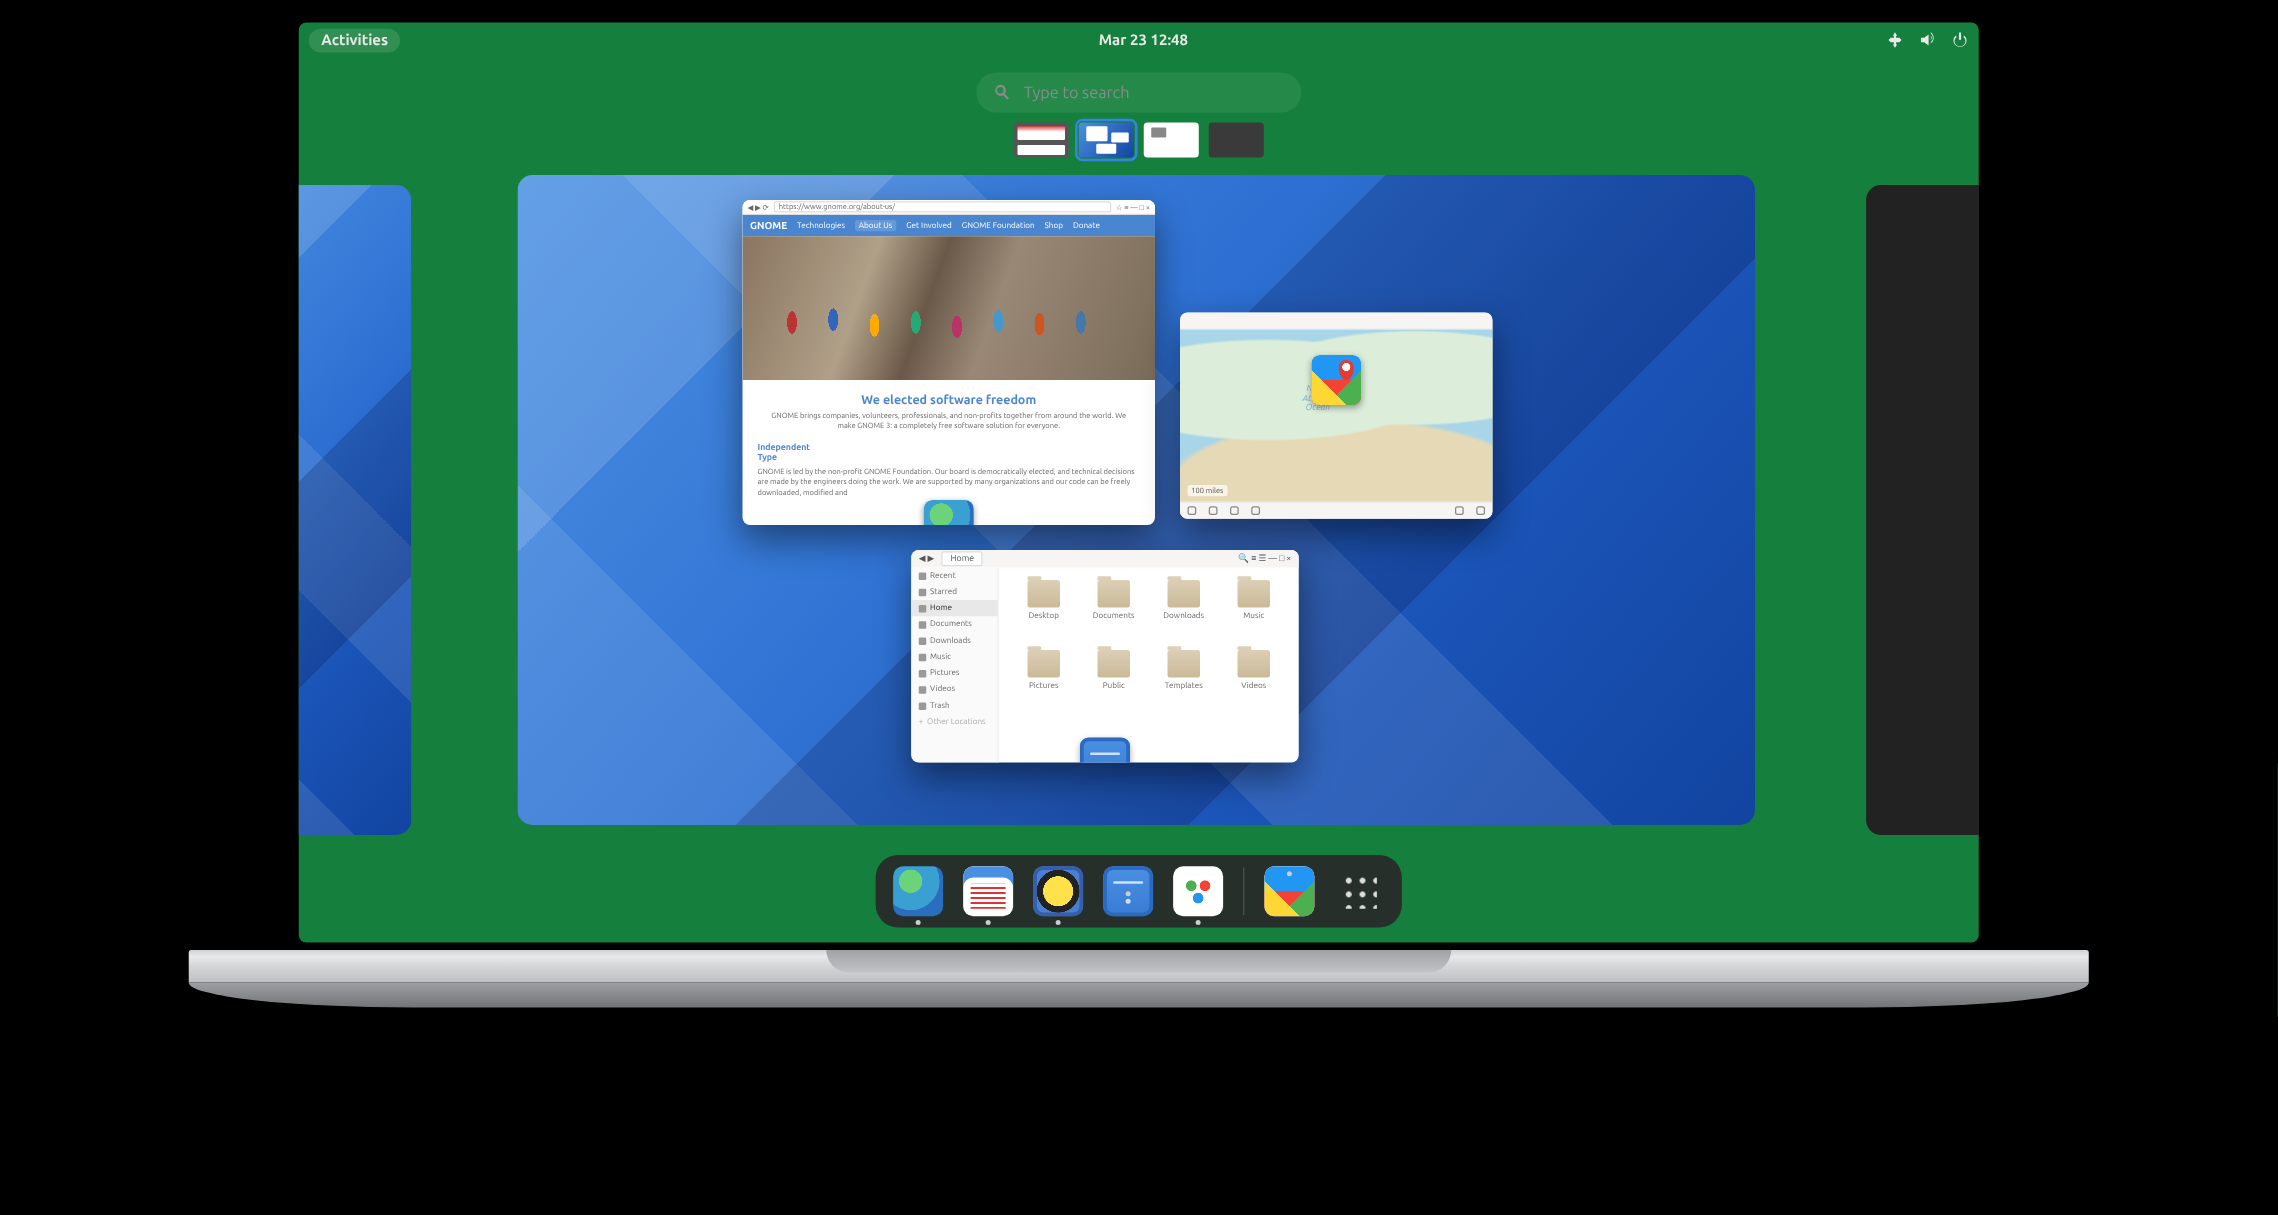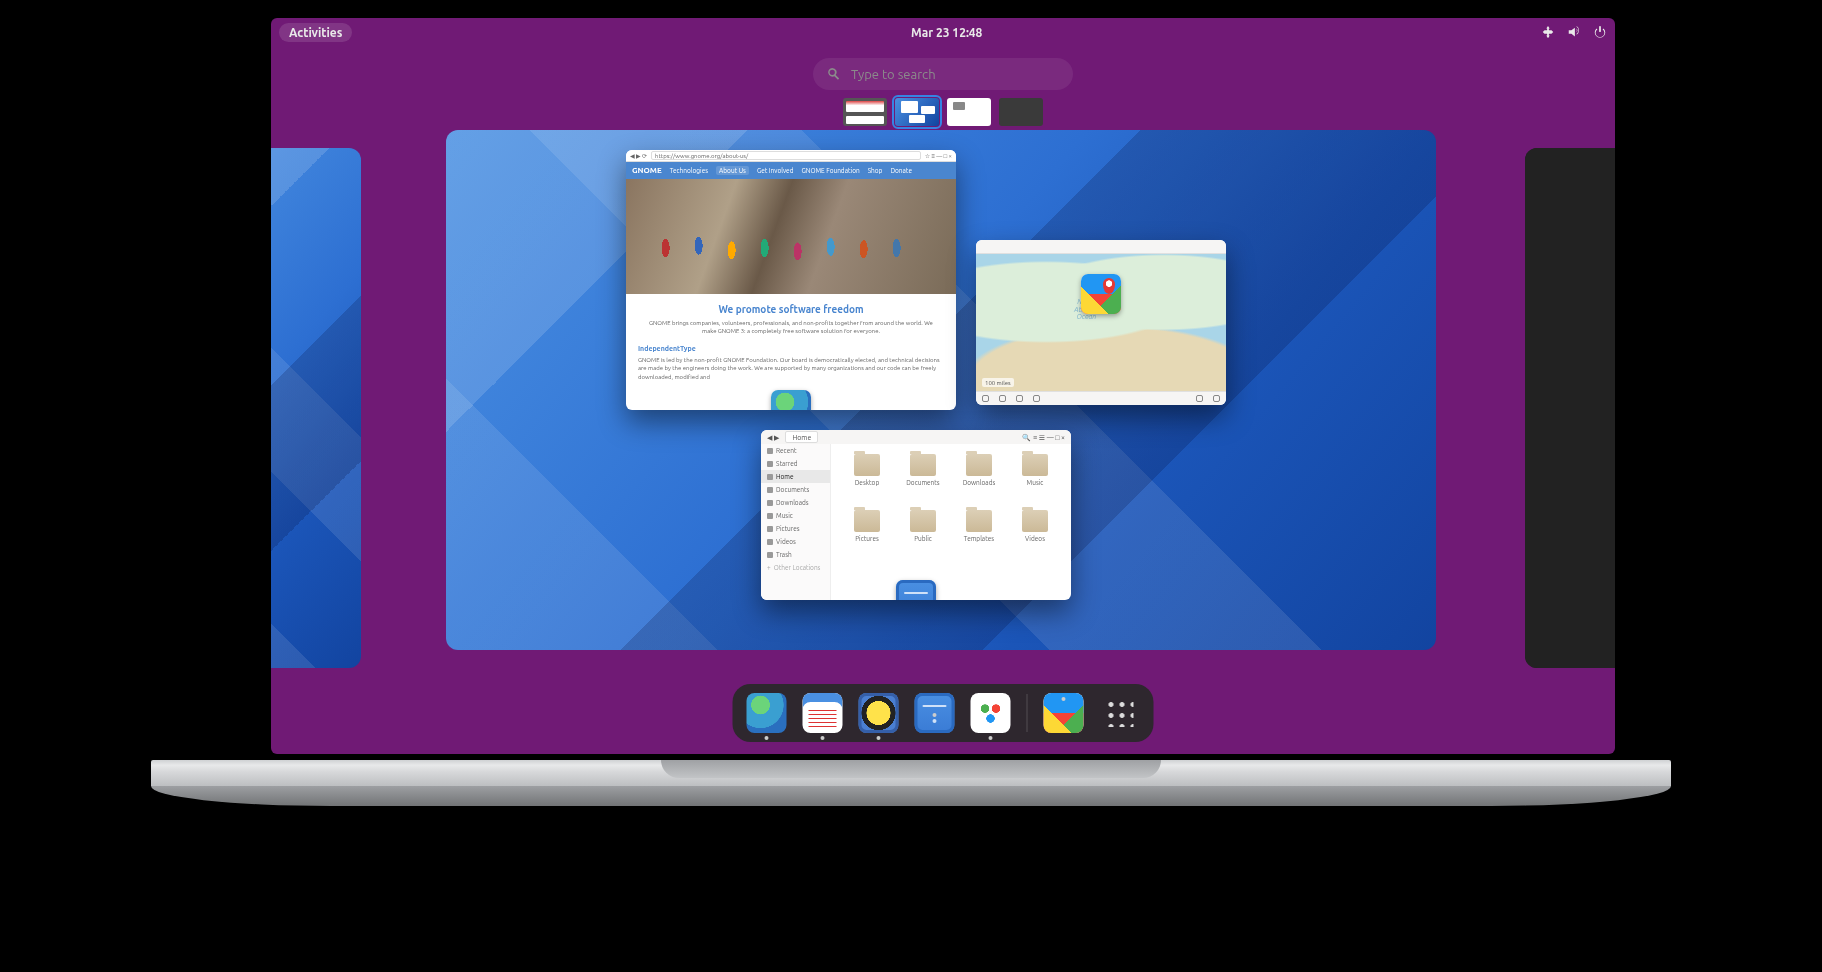--- a/index.html
+++ b/index.html
@@ -15,25 +15,24 @@
 .bezel {
   width: 1400px; height: 760px;
   margin: 0 auto;
   background: #000;
   border-radius: 24px 24px 0 0;
   padding: 18px 28px 6px 28px;
   position: relative;
 }
 .screen {
   width: 100%; height: 100%;
-  background: #701a75;
+  background: #15803d;
   border-radius: 6px;
   position: relative;
   overflow: hidden;
-  margin-left: 32px;
 }
 .hinge {
   width: 1520px; height: 46px;
   margin: 0 auto;
   position: relative;
 }
 .hinge .top {
   position: absolute; top: 0; left: 0; width: 100%; height: 26px;
   background: linear-gradient(#cfd1d3 0%, #e8e9ea 20%, #d7d8da 45%, #bdbfc1 100%);
   border-radius: 2px 2px 0 0;
@@ -108,21 +107,21 @@
 
 .wallpaper {
   position: absolute;
   border-radius: 12px;
   overflow: hidden;
   background:
     linear-gradient(135deg, rgba(255,255,255,.14) 0 20%, transparent 20% 46%, rgba(0,0,40,.18) 46% 70%, transparent 70%),
     linear-gradient(45deg, rgba(255,255,255,.10) 0 18%, transparent 18% 40%, rgba(255,255,255,.10) 40% 58%, transparent 58%),
     linear-gradient(130deg, #4a90e2, #2d6fd2 45%, #1b55b8 70%, #1244a0);
 }
-.wp-main { top: 112px; left: 175px; width: 990px; height: 520px; cursor: default; }
+.wp-main { top: 122px; left: 175px; width: 990px; height: 520px; cursor: default; }
 .wp-left  { top: 130px; left: -80px; width: 170px; height: 520px; cursor: pointer; }
 .wp-right { top: 130px; right: -80px; width: 170px; height: 520px; cursor: pointer; background:#222; }
 .wp-right::before{content:"";position:absolute;inset:0;background:inherit;}
 
 
 .win {
   position: absolute;
   background: #fff;
   border-radius: 6px;
   box-shadow: 0 12px 28px rgba(0,0,0,.45);
@@ -161,21 +160,21 @@
     radial-gradient(4px 9px at 32% 62%, #fa0 99%, transparent),
     radial-gradient(4px 9px at 42% 60%, #2a7 99%, transparent),
     radial-gradient(4px 9px at 52% 63%, #b36 99%, transparent),
     radial-gradient(4px 9px at 62% 59%, #49c 99%, transparent),
     radial-gradient(4px 9px at 72% 61%, #c52 99%, transparent),
     radial-gradient(4px 9px at 82% 60%, #47a 99%, transparent);
   filter: blur(.4px);
 }
 .win-browser .promo { text-align:center; color:#4a86cf; font-size:10px; font-weight:600; padding:10px 0 4px; }
 .win-browser .blurb { font-size:6px; color:#666; text-align:center; padding:0 20px 8px; line-height:1.4; }
-.win-browser .cols { display:flex; justify-content:flex-start; padding:0 12px; font-size:7px; }
+.win-browser .cols { display:flex; justify-content:space-between; padding:0 12px; font-size:7px;flex-direction:column; }
 .win-browser .cols b{ color:#4a86cf; font-weight:600; }
 
 
 .win-maps { top: 110px; left: 530px; width: 250px; height: 165px; }
 .win-maps .map {
   position:absolute; inset:14px 0 14px 0;
   background:
     radial-gradient(circle at 30% 22%, #dceeda 0 6%, transparent 6.5%),
     radial-gradient(ellipse 55% 30% at 28% 35%, #dceeda 0 95%, transparent),
     radial-gradient(ellipse 50% 28% at 75% 28%, #dceeda 0 95%, transparent),
@@ -355,21 +354,21 @@
           <div class="nav">
             <b style="font-size:8px">GNOME</b>
             <span>Technologies</span>
             <span style="background:rgba(255,255,255,.15);padding:1px 3px;border-radius:2px">About Us</span>
             <span>Get Involved</span>
             <span>GNOME Foundation</span>
             <span>Shop</span>
             <span>Donate</span>
           </div>
           <div class="hero"></div>
-          <div class="promo">We promote software freedom</div>
+          <div class="promo">We elected software freedom</div>
           <div class="blurb">GNOME brings companies, volunteers, professionals, and non-profits together from around the world. We make GNOME 3: a completely free software solution for everyone.</div>
           <div class="cols">
             <b>Independent</b>
             <b>Type</b>
           </div>
           <div class="blurb" style="text-align:left;padding:4px 12px 0;">GNOME is led by the non-profit GNOME Foundation. Our board is democratically elected, and technical decisions are made by the engineers doing the work. We are supported by many organizations and our code can be freely downloaded, modified and</div>
           <div class="win-icon icon-web"></div>
         </div>
 
         <div class="win win-maps">

